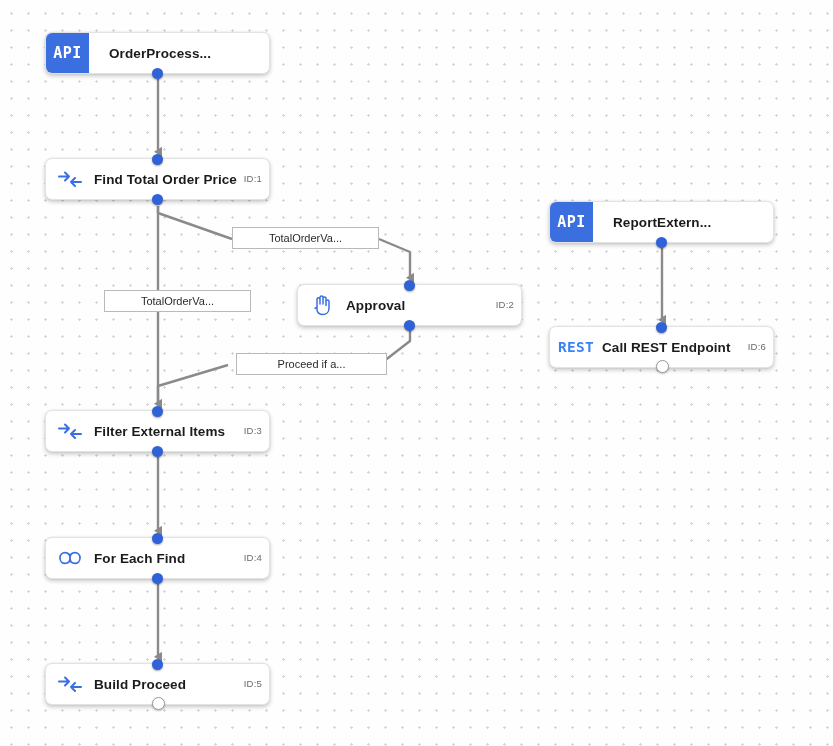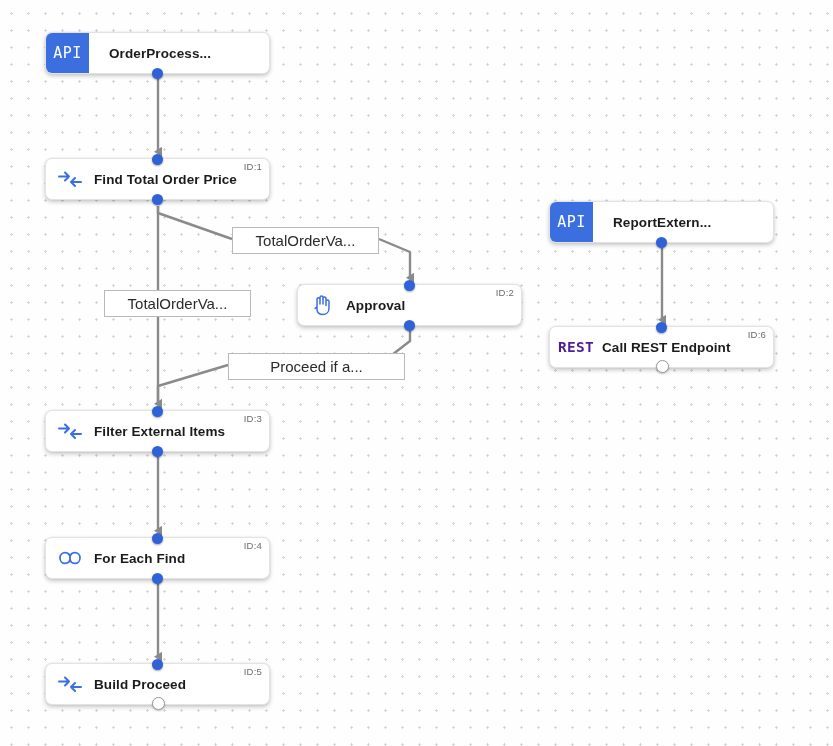--- a/index.html
+++ b/index.html
@@ -34,61 +34,61 @@
   .node .inner{
     display:flex;align-items:center;width:100%;height:100%;
     border-radius:6px;overflow:hidden;
   }
   .badge{
     width:43px;min-width:43px;height:100%;
     background:#3b6fe0;
     color:#ffffff;
     display:flex;align-items:center;justify-content:center;
     font-family:"DejaVu Sans Mono","Liberation Mono",monospace;
-    font-weight:normal;font-size:15px;letter-spacing:.5px;
+    font-weight:bold;font-size:15px;letter-spacing:.5px;
   }
   .resttag{
     width:52px;min-width:52px;height:100%;
-    color:#4c1d95;
+    color:#3b82f6;
     display:flex;align-items:center;justify-content:center;
     font-family:"DejaVu Sans Mono","Liberation Mono",monospace;
     font-weight:bold;font-size:14.5px;letter-spacing:.3px;
   }
   .icowrap{
     width:48px;min-width:48px;height:100%;
     display:flex;align-items:center;justify-content:center;
   }
   .title{
     font-size:13.5px;font-weight:bold;color:#1b1b1b;
     white-space:nowrap;letter-spacing:.1px;
   }
   .title.plain{padding-left:20px;}
   .idlabel{
-    position:absolute;right:7px;top:2px;
+    position:absolute;right:7px;top:14px;
     font-size:9.5px;color:#6a6a6a;
     font-family:"Liberation Sans","DejaVu Sans",sans-serif;
     letter-spacing:.2px;
   }
 
   
   .port{
     position:absolute;width:11px;height:11px;border-radius:50%;
     background:#2f62d8;
     box-shadow:0 1px 2px rgba(0,0,0,.35);
     z-index:6;
   }
   .port.hollow{background:#ffffff;border:1.5px solid #9a9a9a;box-shadow:0 1px 2px rgba(0,0,0,.25);}
 
   
   .elabel{
     position:absolute;
     background:#ffffff;
     border:1px solid #b9b9b9;
     border-radius:0;
-    font-size:15px;color:#2b2b2b;
+    font-size:11px;color:#2b2b2b;
     padding:4px 10px;
     white-space:nowrap;
     z-index:5;
     box-sizing:border-box;
     text-align:center;
   }
 </style>
 </head>
 <body>
 
@@ -130,21 +130,21 @@
 
     <g>
       <path d="M662,248 L662,320" stroke="#8a8a8a" stroke-width="2.4" fill="none" marker-end="url(#arw)"></path>
     </g>
   </svg>
 
   <div class="elabel" style="left:232px;top:227px;width:147px;">TotalOrderVa...</div>
 
   <div class="elabel" style="left:104px;top:290px;width:147px;">TotalOrderVa...</div>
 
-  <div class="elabel" style="left:228px;top:353px;width:177px;">Proceed if a...</div>
+  <div class="elabel" style="left:236px;top:353px;width:151px;">Proceed if a...</div>
 
   <div class="node" style="left:45px;top:32px;width:225px;">
     <div class="inner">
       <div class="badge">API</div>
       <div class="title plain">OrderProcess...</div>
     </div>
     <div class="port" style="left:50%;margin-left:-5.5px;bottom:-5.5px;"></div>
   </div>
 
   <div class="node" style="left:45px;top:158px;width:225px;">

